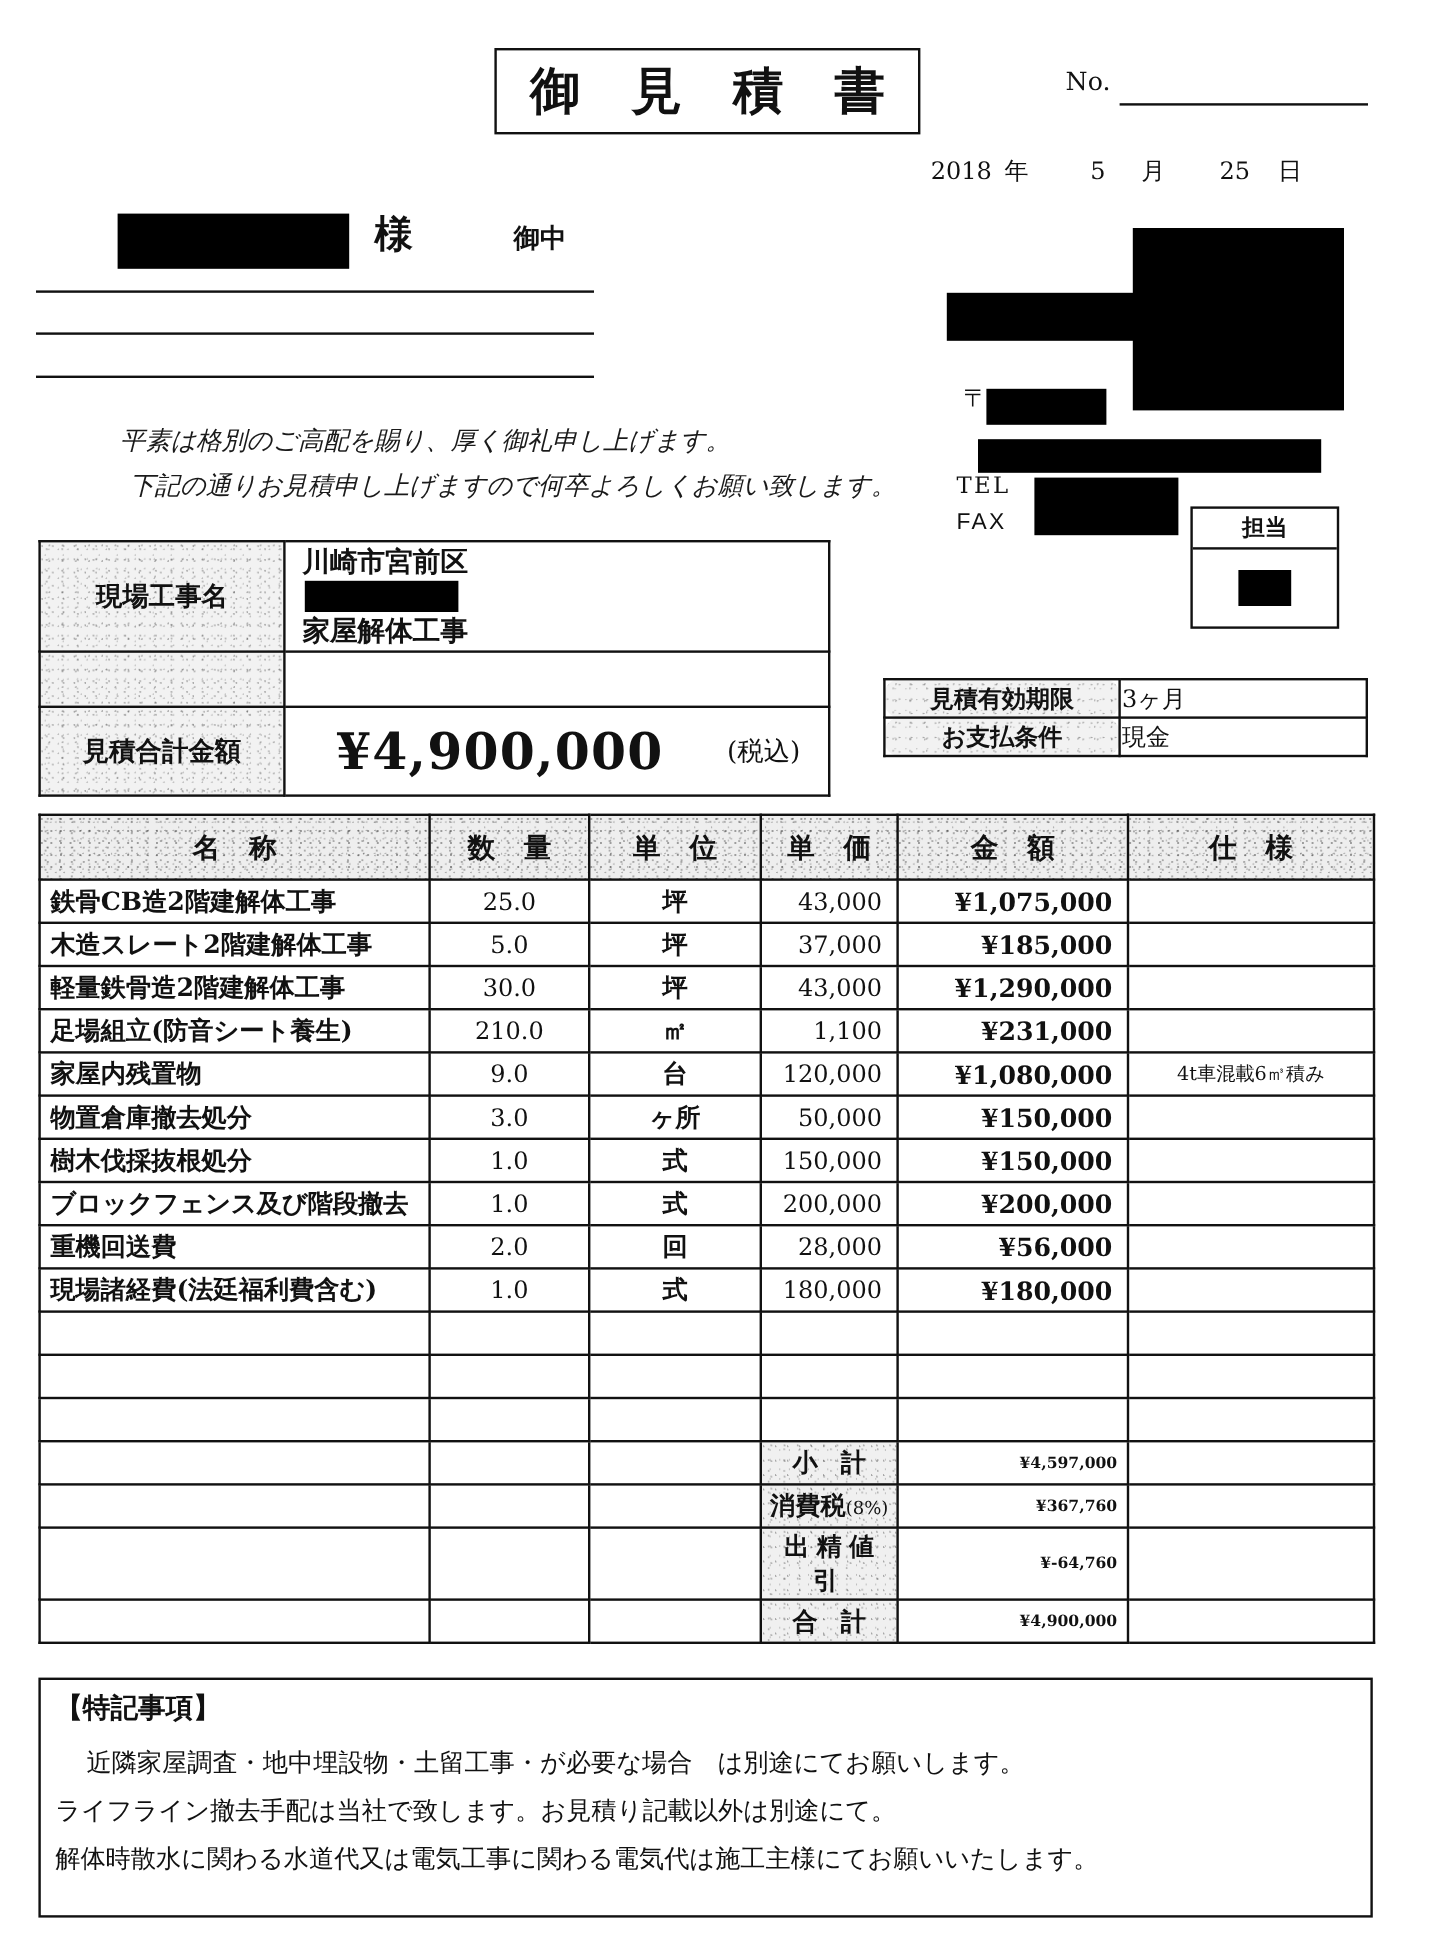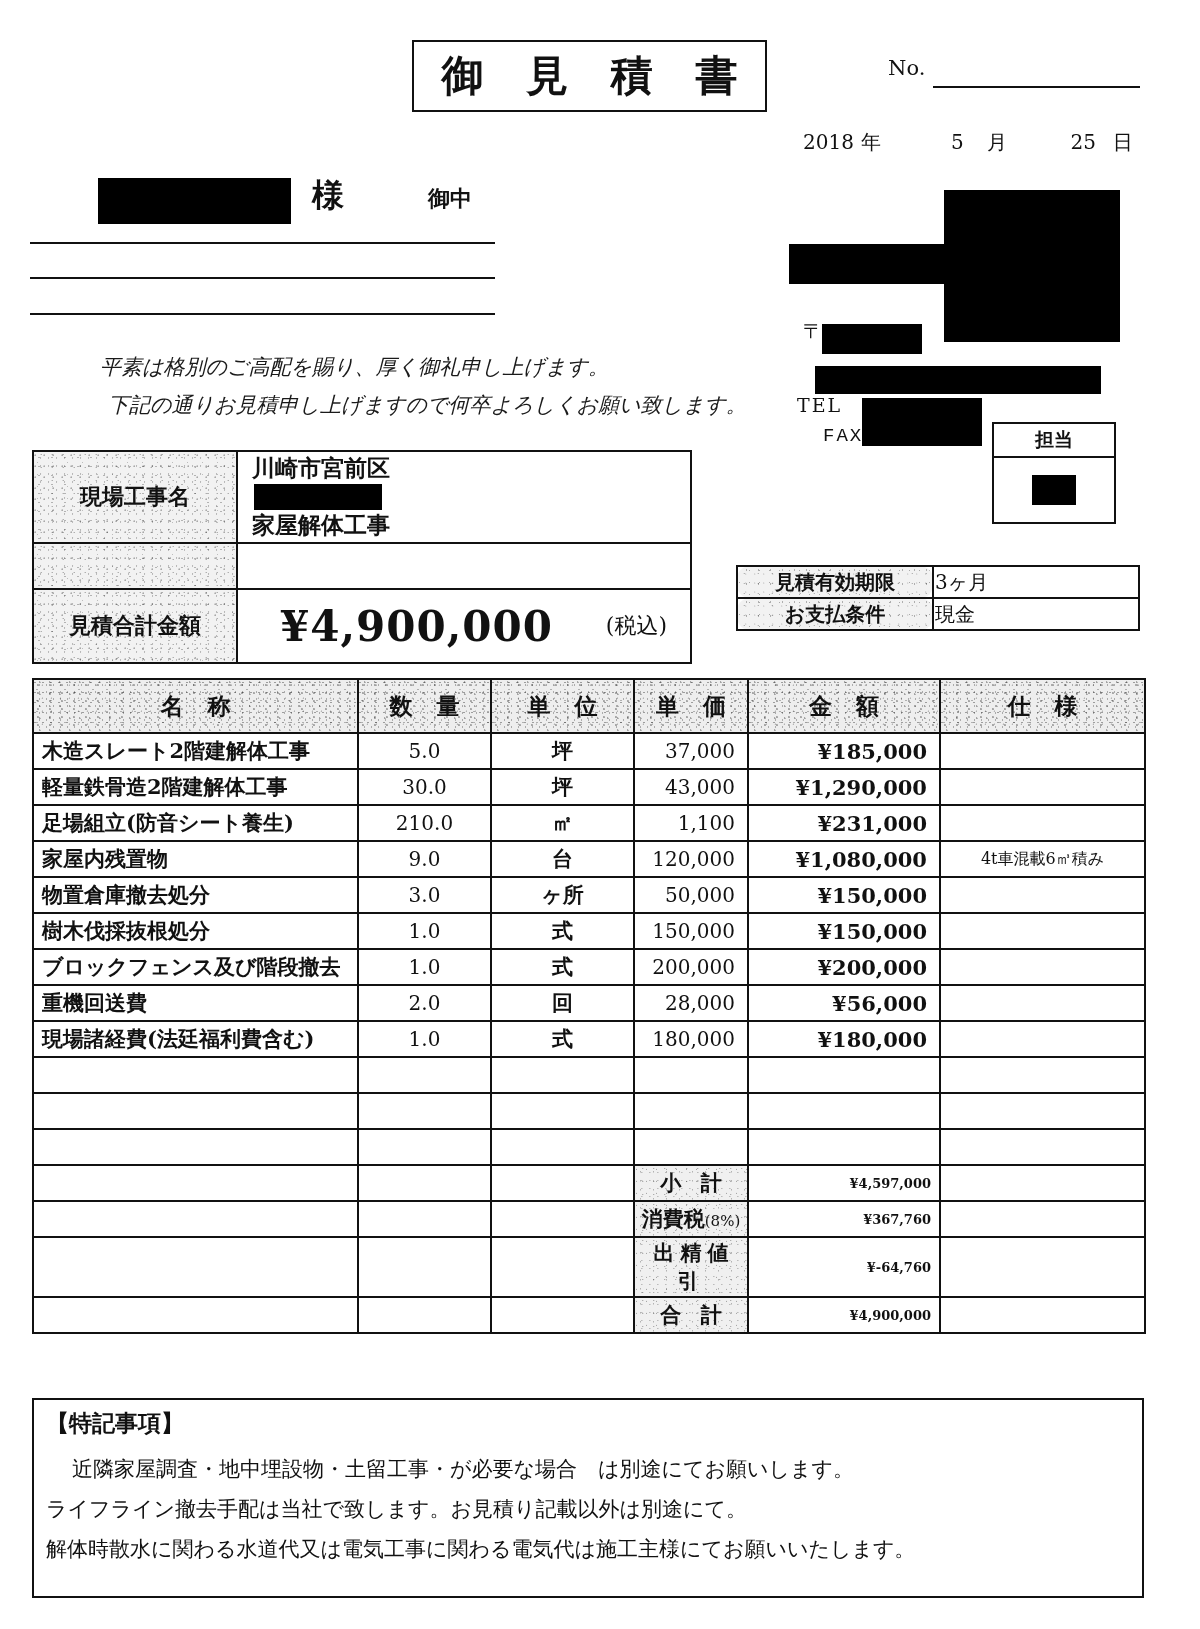--- a/index.html
+++ b/index.html
@@ -47,21 +47,21 @@
 
   
   .date-row {
     position: absolute; left: 775px; top: 128px;
     width: 365px; height: 28px;
     font-family: "DejaVu Serif", "Liberation Serif", serif;
     font-size: 20px; color: #111;
     display: flex; align-items: center;
   }
   .date-row span { display: inline-block; }
-  .dnum { width: 52px; text-align: center; margin-left: 28px; }
+  .dnum { width: 52px; text-align: center; }
   .dunit { width: 40px; text-align: center; }
   .dgap { width: 22px; }
 
   
   .addressee-block { position: absolute; left: 30px; top: 170px; width: 500px; }
   .addressee-row { position: relative; height: 52px; }
   .redact {
     background: #000;
     display: inline-block;
     vertical-align: middle;
@@ -103,22 +103,22 @@
     position: absolute; left: 803px; top: 318px;
     font-family: "DejaVu Serif", "Liberation Serif", serif;
     font-size: 20px; color: #111;
   }
   .tel-label {
     position: absolute; left: 797px; top: 394px;
     font-family: "DejaVu Serif", "Liberation Serif", serif;
     font-size: 19px; letter-spacing: 2px; color: #111;
   }
   .fax-label {
-    position: absolute; left: 823px; top: 425px;
-    font-family: Liberation Mono, monospace;
+    position: absolute; left: 797px; top: 425px;
+    font-family: Liberation Sans, sans-serif;
     font-size: 19px; letter-spacing: 2px; color: #111;
   }
 
   
   .tanto-box {
     position: absolute; left: 992px; top: 422px;
     width: 124px; height: 102px;
     border: 2px solid #111;
   }
   .tanto-head {
@@ -389,20 +389,28 @@
         <th>名 称</th>
         <th>数 量</th>
         <th>単 位</th>
         <th>単 価</th>
         <th>金 額</th>
         <th>仕 様</th>
       </tr>
     </thead>
     <tbody id="items-body">
         <tr>
+          <td class="name-cell">鉄骨CB造2階建解体工事</td>
+          <td class="qty-cell">25.0</td>
+          <td class="unit-cell">坪</td>
+          <td class="price-cell">43,000</td>
+          <td class="amt-cell">¥1,075,000</td>
+          <td class="spec-cell"></td>
+        </tr>
+        <tr>
           <td class="name-cell">木造スレート2階建解体工事</td>
           <td class="qty-cell">5.0</td>
           <td class="unit-cell">坪</td>
           <td class="price-cell">37,000</td>
           <td class="amt-cell">¥185,000</td>
           <td class="spec-cell"></td>
         </tr>
         <tr>
           <td class="name-cell">軽量鉄骨造2階建解体工事</td>
           <td class="qty-cell">30.0</td>

